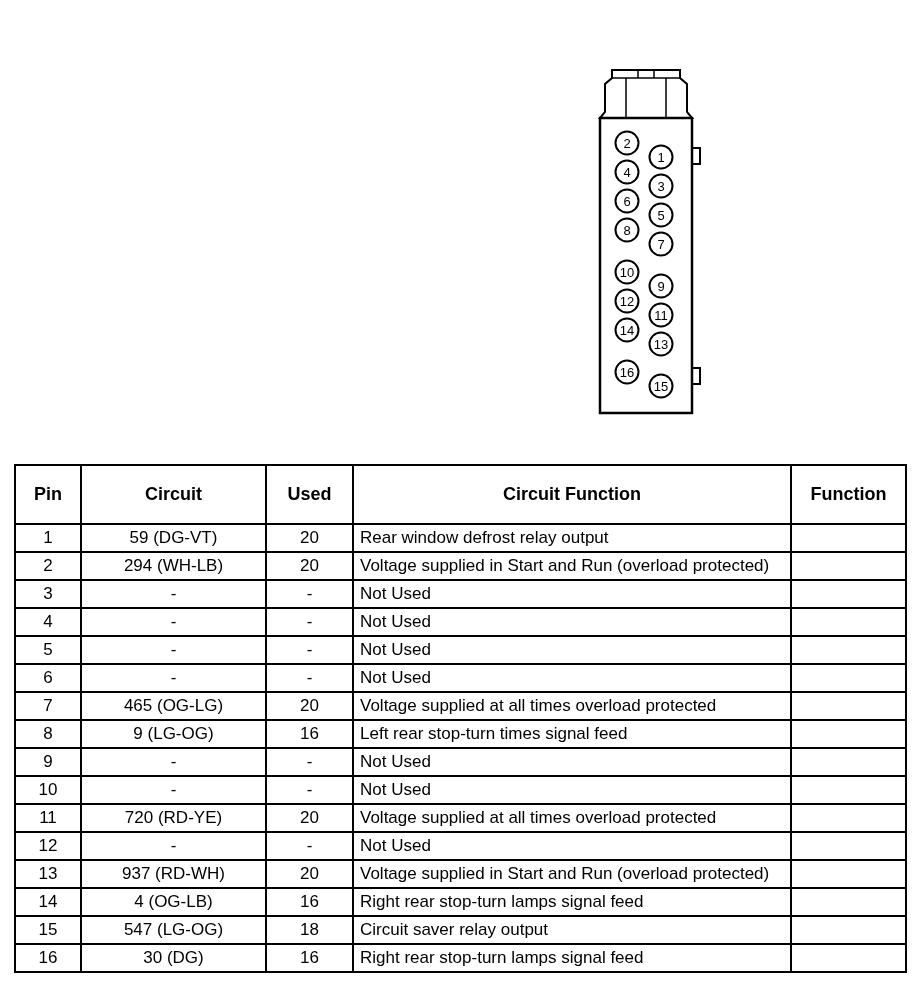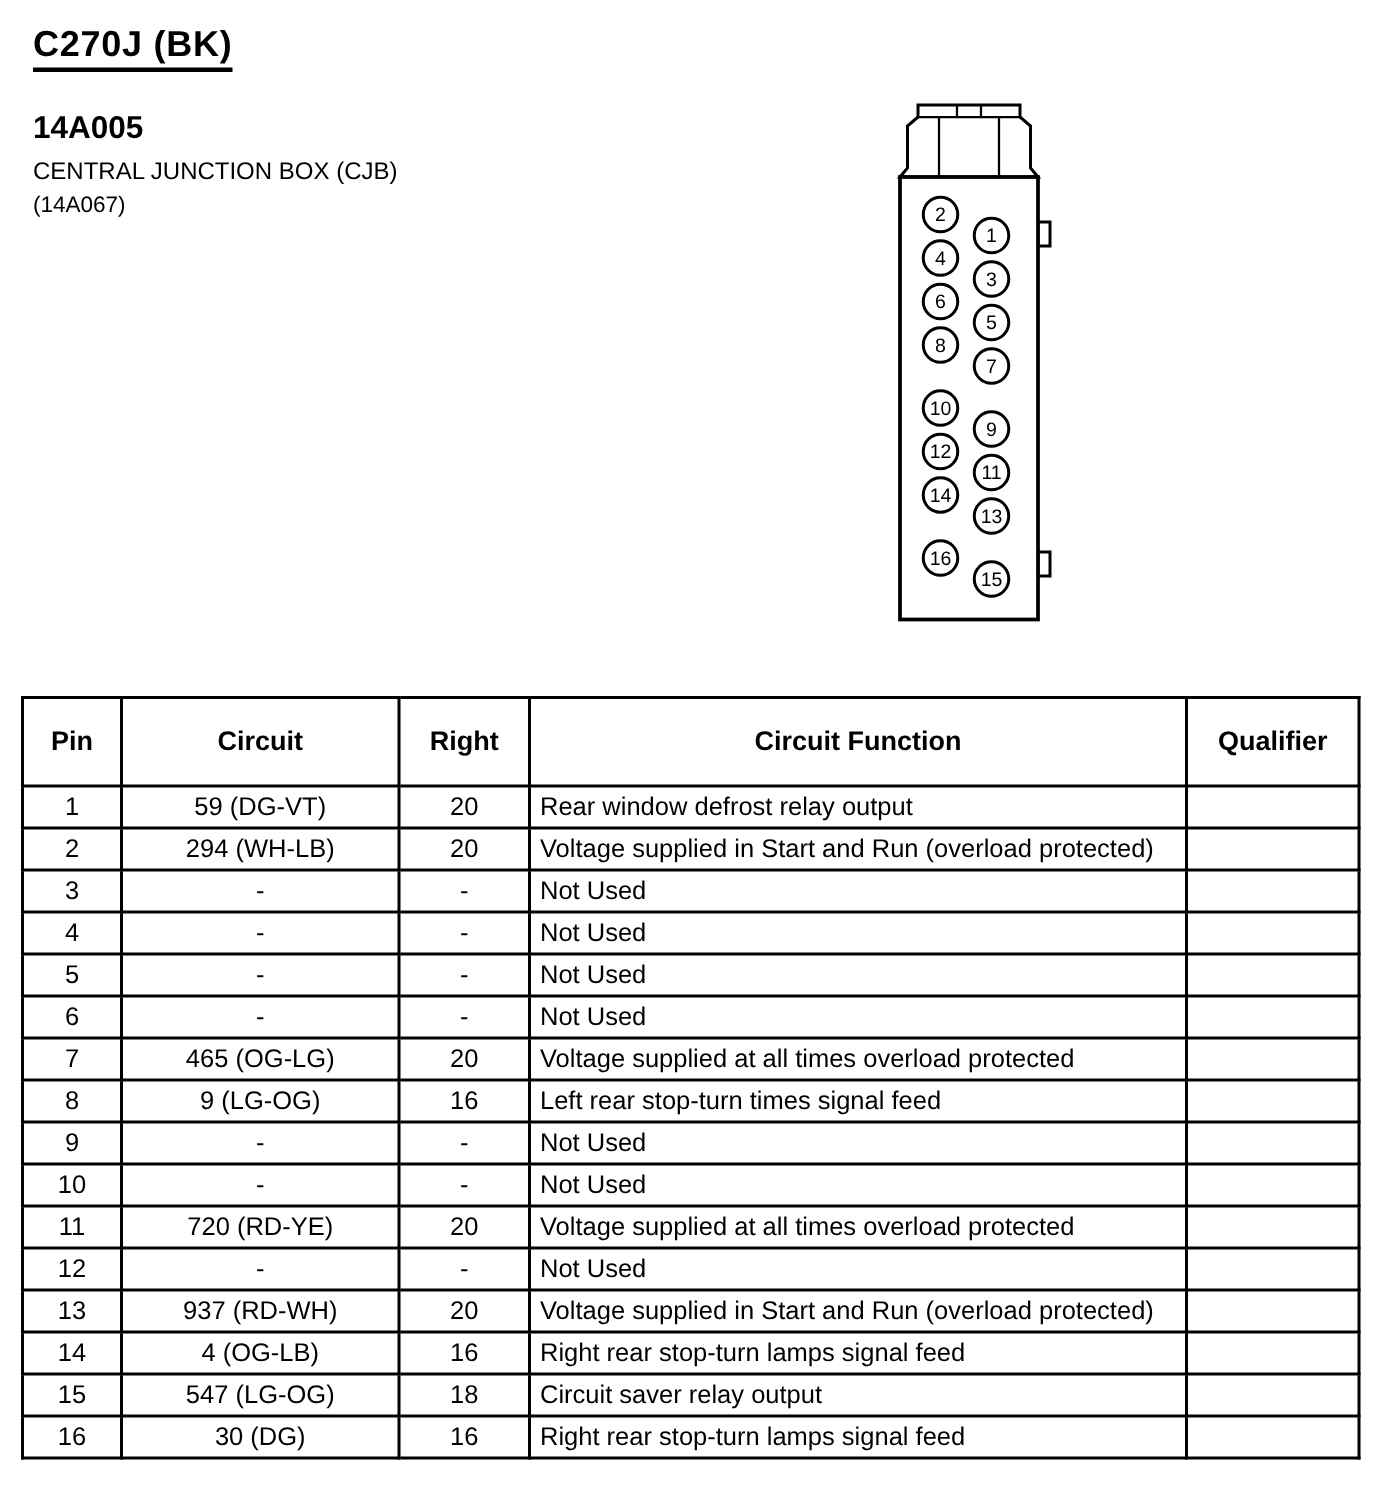--- a/index.html
+++ b/index.html
@@ -53,26 +53,20 @@
     overflow: hidden;
   }
   .pinout td.col-function { text-align: left; padding-left: 6px; margin-top: 16px; }
   .pinout td.col-qualifier { }
 </style>
 </head>
 <body>
 
 <div class="page">
 
-  <div class="hdr">
-    <div class="page-title">C270J (BK)</div>
-    <div class="part-number">14A005</div>
-    <div class="descr">CENTRAL JUNCTION BOX (CJB)</div>
-    <div class="sub-part">(14A067)</div>
-  </div>
 
   <div class="connector-wrap">
     <svg width="115" height="355" viewBox="0 0 115 355">
 
       <polygon points="19,7 87,7 87,15 94,21 94,49 99,55 7,55 12,49 12,21 19,15" fill="#ffffff" stroke="#000000" stroke-width="2"></polygon>
       <line x1="19" y1="15" x2="87" y2="15" stroke="#000000" stroke-width="1.5"></line>
       <line x1="33" y1="15" x2="33" y2="55" stroke="#000000" stroke-width="1.5"></line>
       <line x1="73" y1="15" x2="73" y2="55" stroke="#000000" stroke-width="1.5"></line>
       <line x1="45" y1="7" x2="45" y2="15" stroke="#000000" stroke-width="1.5"></line>
       <line x1="61" y1="7" x2="61" y2="15" stroke="#000000" stroke-width="1.5"></line>
@@ -125,23 +119,23 @@
       <col style="width:66px">
       <col style="width:185px">
       <col style="width:87px">
       <col style="width:438px">
       <col style="width:115px">
     </colgroup>
     <thead>
       <tr>
         <th>Pin</th>
         <th>Circuit</th>
-        <th>Right</th>
+        <th>Used</th>
         <th>Circuit Function</th>
-        <th>Qualifier</th>
+        <th>Function</th>
       </tr>
     </thead>
     <tbody id="pinout-body">
         <tr>
           <td class="col-pin">1</td>
           <td class="col-circuit">59 (DG-VT)</td>
           <td class="col-gauge">20</td>
           <td class="col-function">Rear window defrost relay output</td>
           <td class="col-qualifier"></td>
         </tr>

